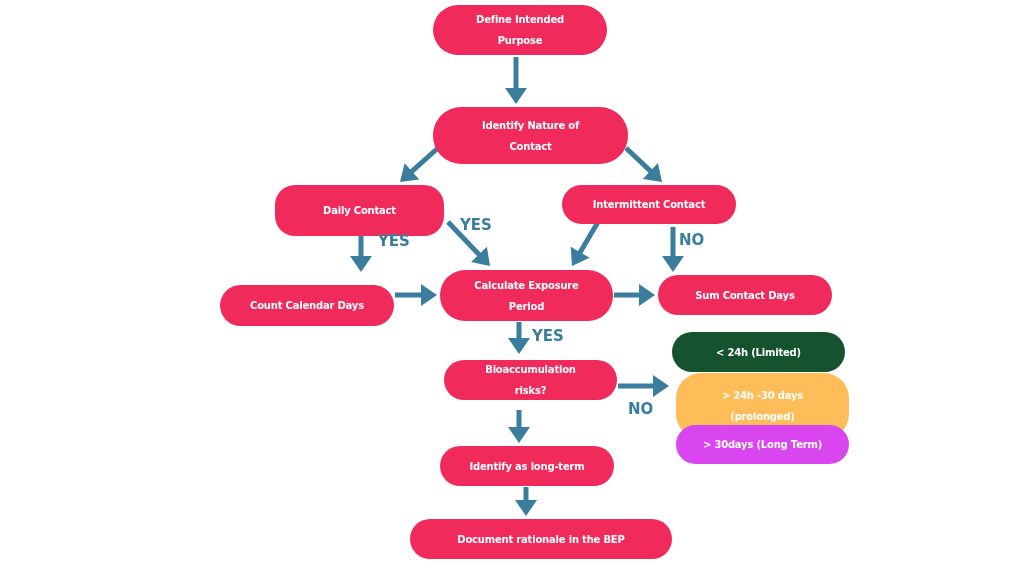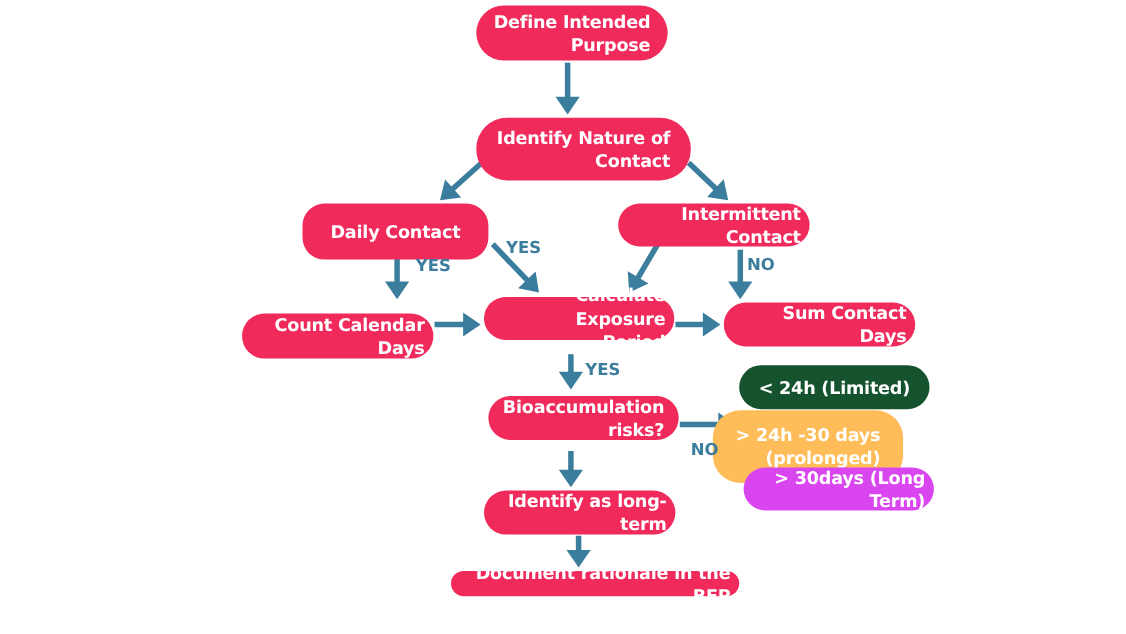--- a/index.html
+++ b/index.html
@@ -1,22 +1,22 @@
 <!DOCTYPE html>
 <html><head>
   <meta charset="utf-8">
   <style>
     html, body { margin: 0; padding: 0; background: #ffffff; }
     body { width: 1024px; height: 576px; position: relative; overflow: hidden;
            font-family: "DejaVu Sans", sans-serif; }
     #arrows { position: absolute; left: 0; top: 0; width: 1024px; height: 576px; }
     .node {
       position: absolute; box-sizing: border-box;
-      display: flex; align-items: center; justify-content: center; text-align: right;
-      color: #ffffff; font-weight: bold; font-size: 16px; line-height: 21px;
+      display: flex; align-items: center; justify-content: center; text-align: center;
+      color: #ffffff; font-weight: bold; font-size: 10px; line-height: 21px;
       border-radius: 22px; background: #f12a5c; padding: 0 8px;
       white-space: pre-line; letter-spacing: -0.2px;
     }
     .label {
       position: absolute; color: #3b7d9c; font-weight: bold; font-size: 15px;
       font-family: "DejaVu Sans", sans-serif;
     }
   </style>
 </head>
 <body>
@@ -76,30 +76,30 @@
     </g>
   </svg>
 
 <div class="node" style="left:433px;top:5px;width:174px;height:50px;border-radius:25px;">Define Intended
 Purpose</div>
 <div class="node" style="left:433px;top:107px;width:195px;height:57px;border-radius:28px;">Identify Nature of
 Contact</div>
 <div class="node" style="left:275px;top:185px;width:169px;height:51px;border-radius:20px;">Daily Contact</div>
 <div class="node" style="left:562px;top:185px;width:174px;height:39px;border-radius:20px;">Intermittent Contact</div>
 <div class="node" style="left:220px;top:285px;width:174px;height:41px;border-radius:21px;">Count Calendar Days</div>
-<div class="node" style="left:440px;top:270px;width:173px;height:39px;border-radius:25px;">Calculate Exposure
+<div class="node" style="left:440px;top:270px;width:173px;height:51px;border-radius:25px;">Calculate Exposure
 Period</div>
 <div class="node" style="left:658px;top:275px;width:174px;height:40px;border-radius:20px;">Sum Contact Days</div>
 <div class="node" style="left:444px;top:360px;width:173px;height:40px;border-radius:26px;">Bioaccumulation
 risks?</div>
 <div class="node" style="left:440px;top:446px;width:174px;height:40px;border-radius:20px;">Identify as long-term</div>
-<div class="node" style="left:410px;top:519px;width:262px;height:23px;border-radius:20px;">Document rationale in the BEP</div>
+<div class="node" style="left:410px;top:519px;width:262px;height:40px;border-radius:20px;">Document rationale in the BEP</div>
 
 <div class="node" style="left:672px;top:332px;width:173px;height:40px;border-radius:20px;background:#14532d;">&lt; 24h (Limited)</div>
-<div class="node" style="left:648px;top:373px;width:173px;height:66px;border-radius:25px;background:#ffbd59;">&gt; 24h -30 days
+<div class="node" style="left:676px;top:373px;width:173px;height:66px;border-radius:25px;background:#ffbd59;">&gt; 24h -30 days
 (prolonged)</div>
 <div class="node" style="left:676px;top:425px;width:173px;height:39px;border-radius:20px;background:#d946ef;">&gt; 30days (Long Term)</div>
 
 <span class="label" style="left:378px;top:232px;">YES</span>
 <span class="label" style="left:460px;top:216px;">YES</span>
 <span class="label" style="left:679px;top:231px;">NO</span>
 <span class="label" style="left:532px;top:327px;">YES</span>
 <span class="label" style="left:628px;top:400px;">NO</span>
 
 </body></html>

